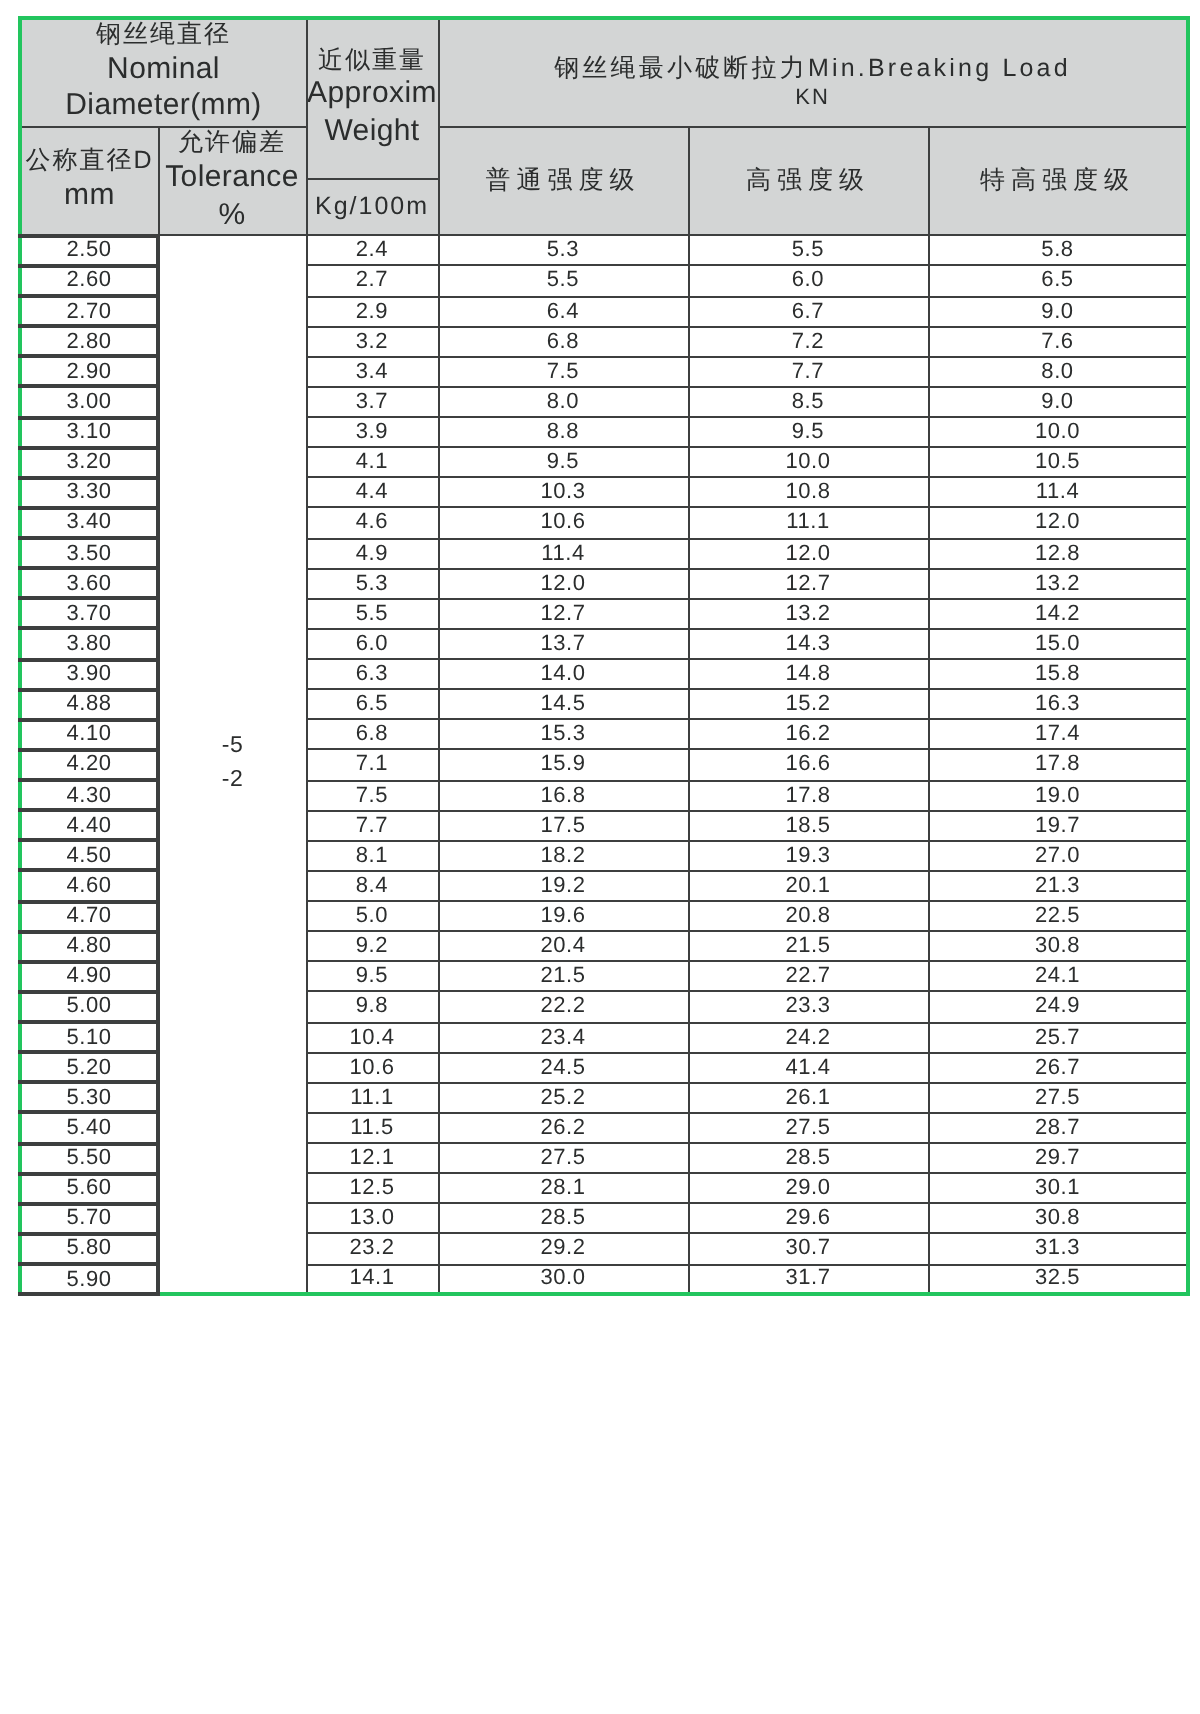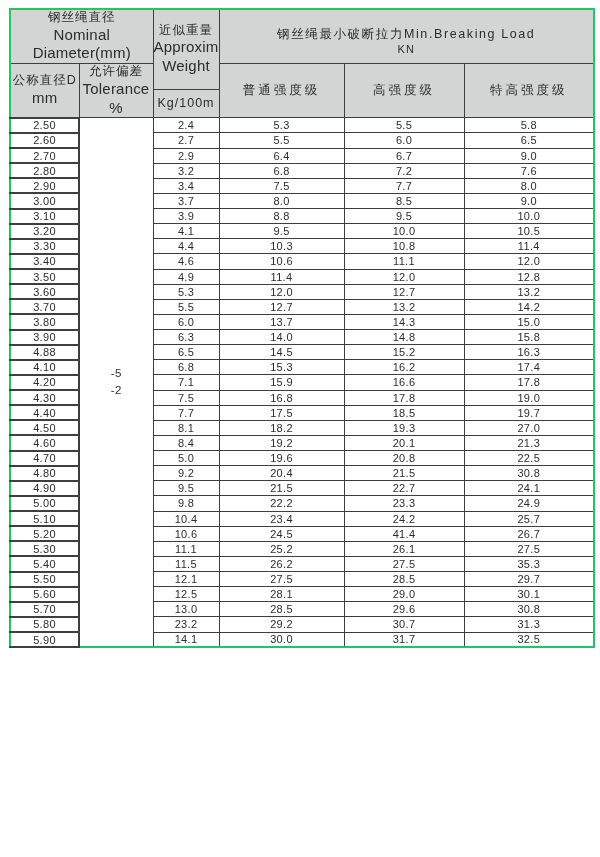--- a/index.html
+++ b/index.html
@@ -314,21 +314,21 @@
         <td class="c-wt">11.1</td>
         <td class="c-n">25.2</td>
         <td class="c-h">26.1</td>
         <td class="c-x">27.5</td>
       </tr>
       <tr>
         <td class="c-dia">5.40</td>
         <td class="c-wt">11.5</td>
         <td class="c-n">26.2</td>
         <td class="c-h">27.5</td>
-        <td class="c-x">35.3</td>
+        <td class="c-x">28.7</td>
       </tr>
       <tr>
         <td class="c-dia">5.50</td>
         <td class="c-wt">12.1</td>
         <td class="c-n">27.5</td>
         <td class="c-h">28.5</td>
         <td class="c-x">29.7</td>
       </tr>
       <tr>
         <td class="c-dia">5.60</td>

